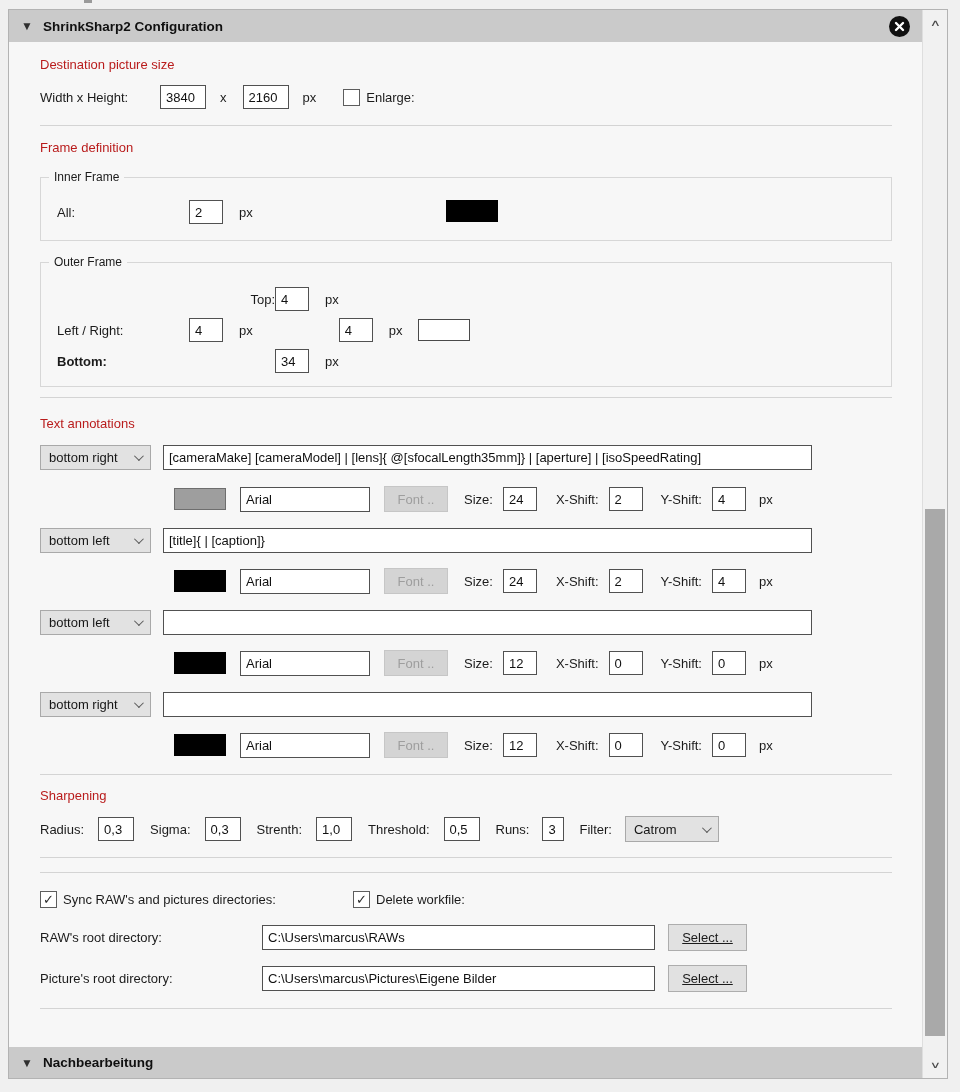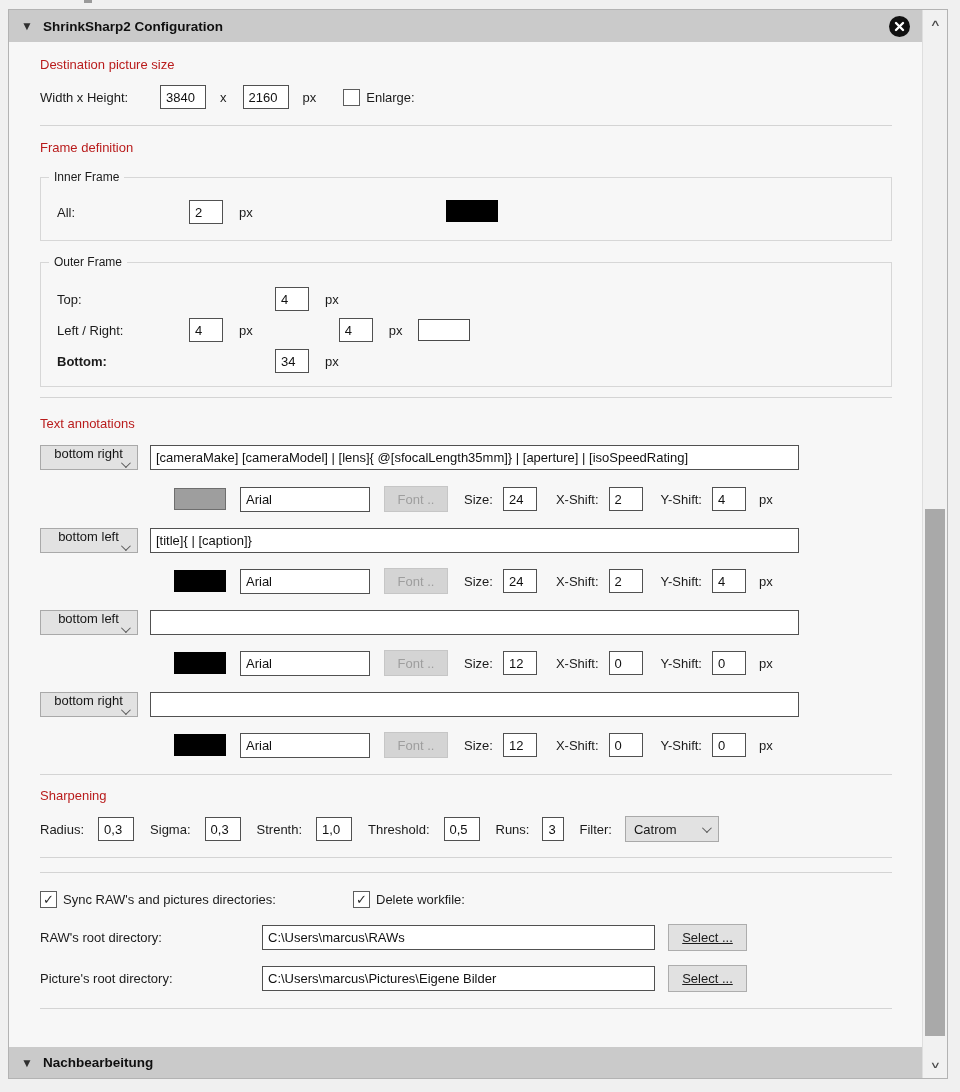--- a/index.html
+++ b/index.html
@@ -48,21 +48,21 @@
 
   .combo {
     background:#e2e2e2; border:1px solid #a9a9a9; height:25px;
     display:flex; align-items:center; padding:0 9px 0 8px; color:#161616;
   }
   .combo .chev {
     margin-left:auto; width:7px; height:7px;
     border-right:1.4px solid #5a5a5a; border-bottom:1.4px solid #5a5a5a;
     transform:rotate(45deg) translateY(-2px);
   }
-  .combo-pos { width:98px;flex-direction:column; }
+  .combo-pos { width:111px; }
   .combo-filter { width:94px; height:26px; }
   .combo-fmt { width:54px; height:24px; }
 
   .swatch { width:52px; height:22px; border:1px solid #6e6e6e; flex:0 0 auto; }
   .swatch.noborder { border:1px solid #000; }
 
   .btn {
     background:#e1e1e1; border:1px solid #adadad; color:#1b1b1b;
     font-family:"Liberation Sans","DejaVu Sans",sans-serif; font-size:13px;
     display:flex; align-items:center; justify-content:center;
@@ -134,21 +134,21 @@
           <span class="lbl" style="width:132px;">All:</span>
           <input class="tb num" value="2" style="">
           <span class="lbl" style="margin-left:16px;">px</span>
           <span class="swatch noborder" style="position: absolute; left: 405px; top: 22px; background: rgb(0, 0, 0);"></span>
         </div>
       </fieldset>
 
       <fieldset class="group fs-outer">
         <span class="legend">Outer Frame</span>
         <div class="fs-row">
-          <span class="lbl" style="width:218px;">Top:</span>
+          <span class="lbl" style="width:218px;text-align:right;">Top:</span>
           <input class="tb num" value="4" style="">
           <span class="lbl" style="margin-left:16px;">px</span>
         </div>
         <div class="fs-row">
           <span class="lbl" style="width:132px;">Left / Right:</span>
           <input class="tb num" value="4" style="">
           <span class="lbl" style="margin-left:16px;">px</span>
           <input class="tb num" style="margin-left: 86px;" value="4">
           <span class="lbl" style="margin-left:16px;">px</span>
           <span class="swatch" style="margin-left: 16px; border-color: rgb(74, 74, 74); background: rgb(255, 255, 255);"></span>

